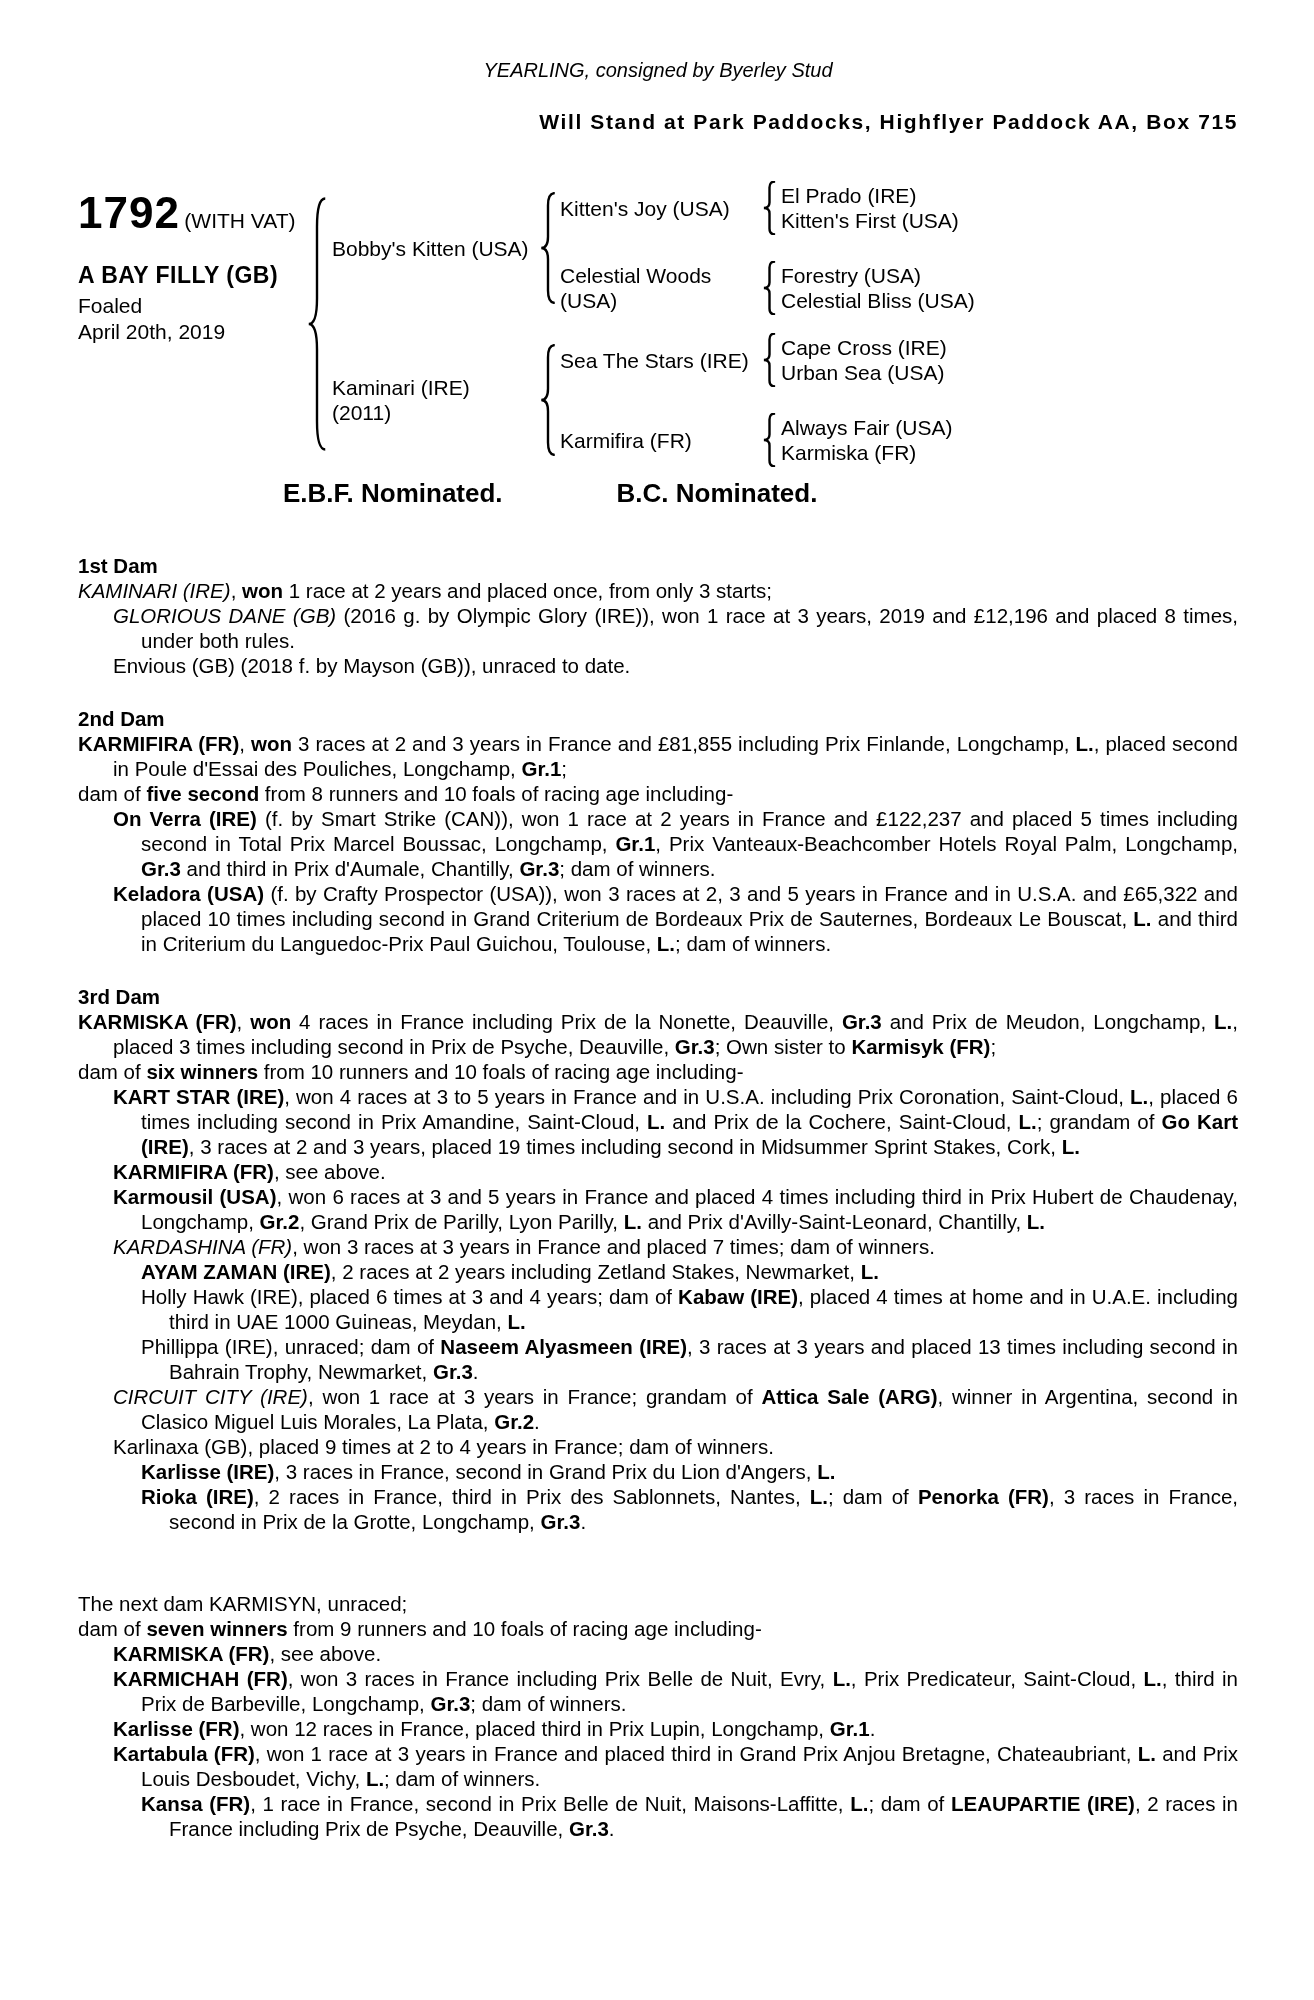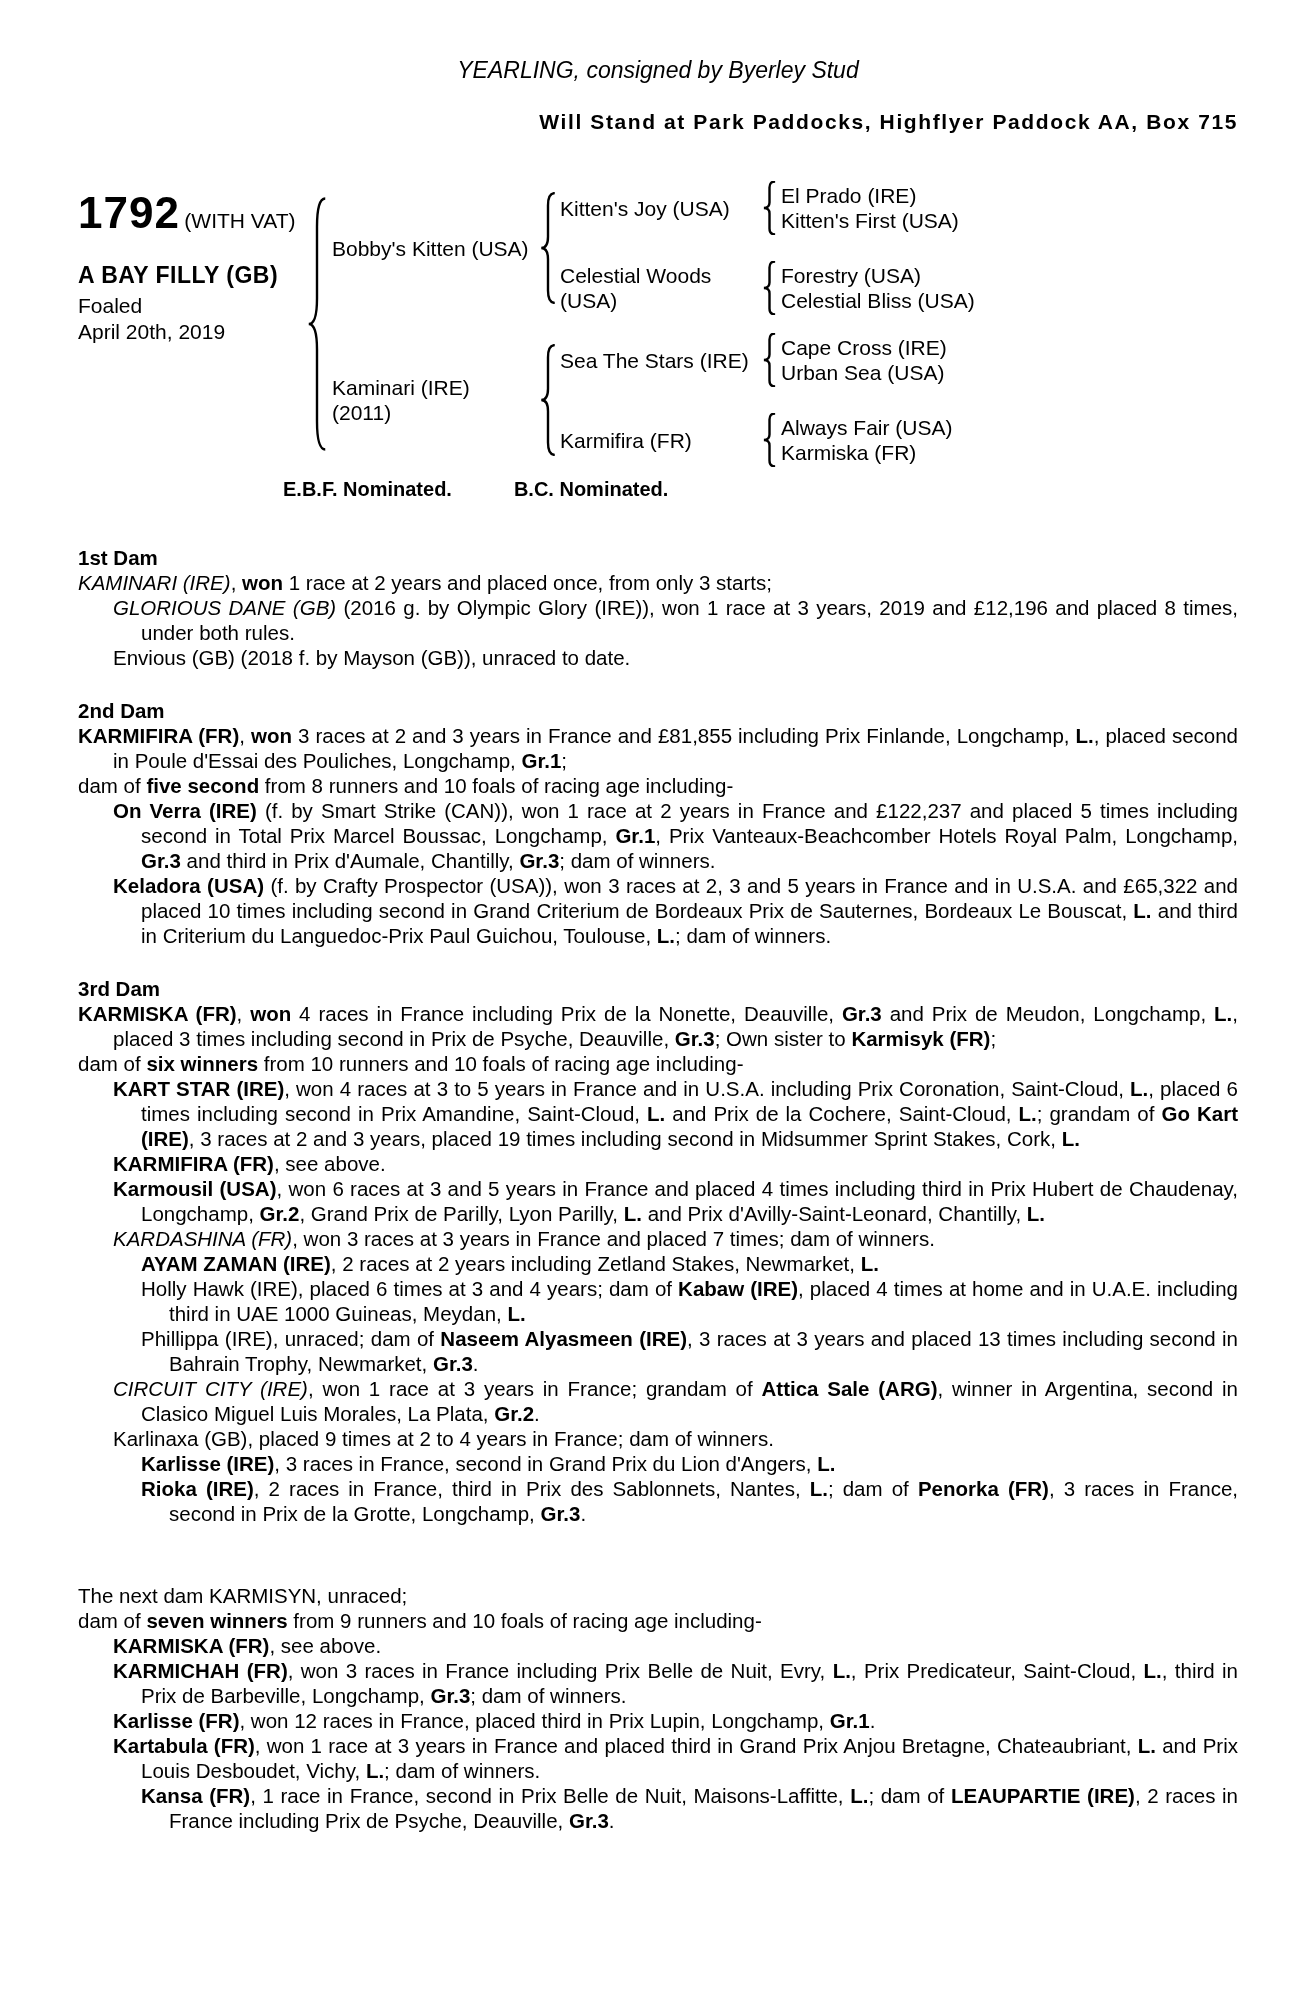--- a/index.html
+++ b/index.html
@@ -5,21 +5,21 @@
   * { margin:0; padding:0; box-sizing:border-box; }
   html,body { background:#ffffff; }
   .page {
     width:1314px; height:2000px; background:#fff; color:#000;
     font-family:"Liberation Sans", sans-serif;
     position:relative; overflow:hidden;
   }
   .inner { padding:56px 76px 0 78px; }
 
   
-  .title { text-align:center; font-style:italic; font-size:23px; line-height:28px; }
+  .title { text-align:center; font-style:italic; font-size:20px; line-height:28px; }
   .stand { font-weight:bold; font-size:21px; letter-spacing:1.6px; margin-top:26px;text-align:right; }
 
   
   .ped { display:flex; margin-top:46px; }
   .info { width:228px; flex:0 0 228px; padding-top:8px; }
   .lotline { white-space:nowrap; }
   .lot { font-size:44px; font-weight:bold; letter-spacing:1px;text-align:center; }
   .vat { font-size:21px; }
   .desc { font-size:23px; font-weight:bold; margin-top:24px; letter-spacing:0.5px; }
   .foaled { font-size:21px; line-height:26px; }
@@ -32,21 +32,21 @@
   .b-sm  { width:15px; height:54px;  flex:0 0 15px; margin:0 4px; }
   .g1col { display:flex; flex-direction:column; gap:16px; margin-left:4px; }
   .half  { display:flex; align-items:center; }
   .g1name { width:204px; flex:0 0 204px; }
   .g2col { display:flex; flex-direction:column; gap:24px; }
   .q     { display:flex; align-items:center; min-height:56px; }
   .g2name { width:198px; flex:0 0 198px; }
   .g3col  { width:252px; }
   .g3col div { white-space:nowrap; }
 
-  .noms { display:flex; margin:10px 0 0 205px; gap:62px; font-size:20px; font-weight:bold; }
+  .noms { display:flex; margin:10px 0 0 205px; gap:114px; font-size:26px; font-weight:bold; }
 
   
   .sections { margin-top:44px; font-size:20.5px; line-height:25px; }
   .section { margin-top:28px; }
   .section:first-child { margin-top:0; }
   .section.nohead { margin-top:57px; }
   .sec-h { font-weight:bold; }
   .para { text-align:justify; }
   .lv0 { padding-left:35px;  text-indent:-35px; }
   .lv1 { padding-left:63px;  text-indent:-28px; }

